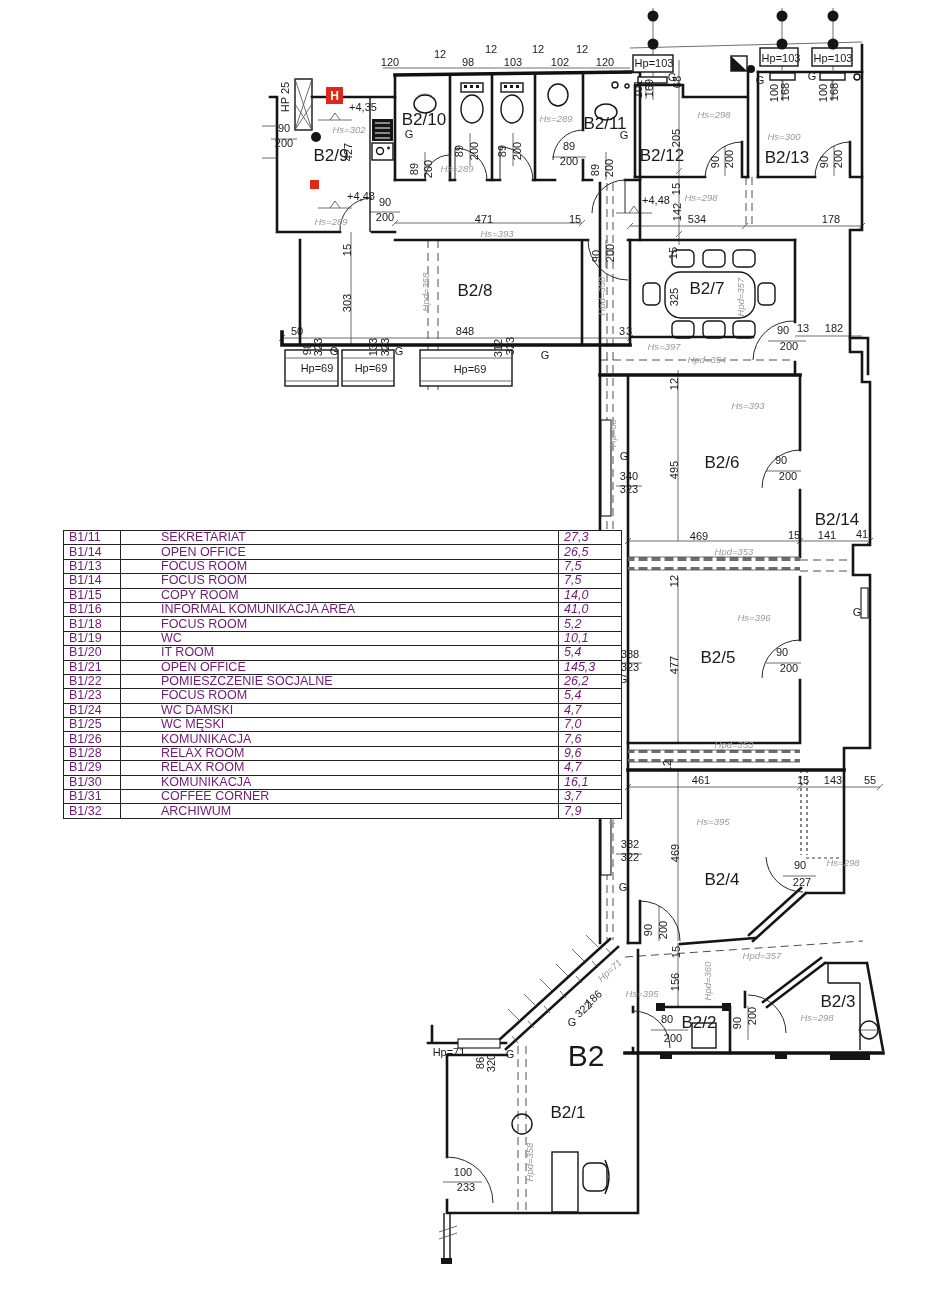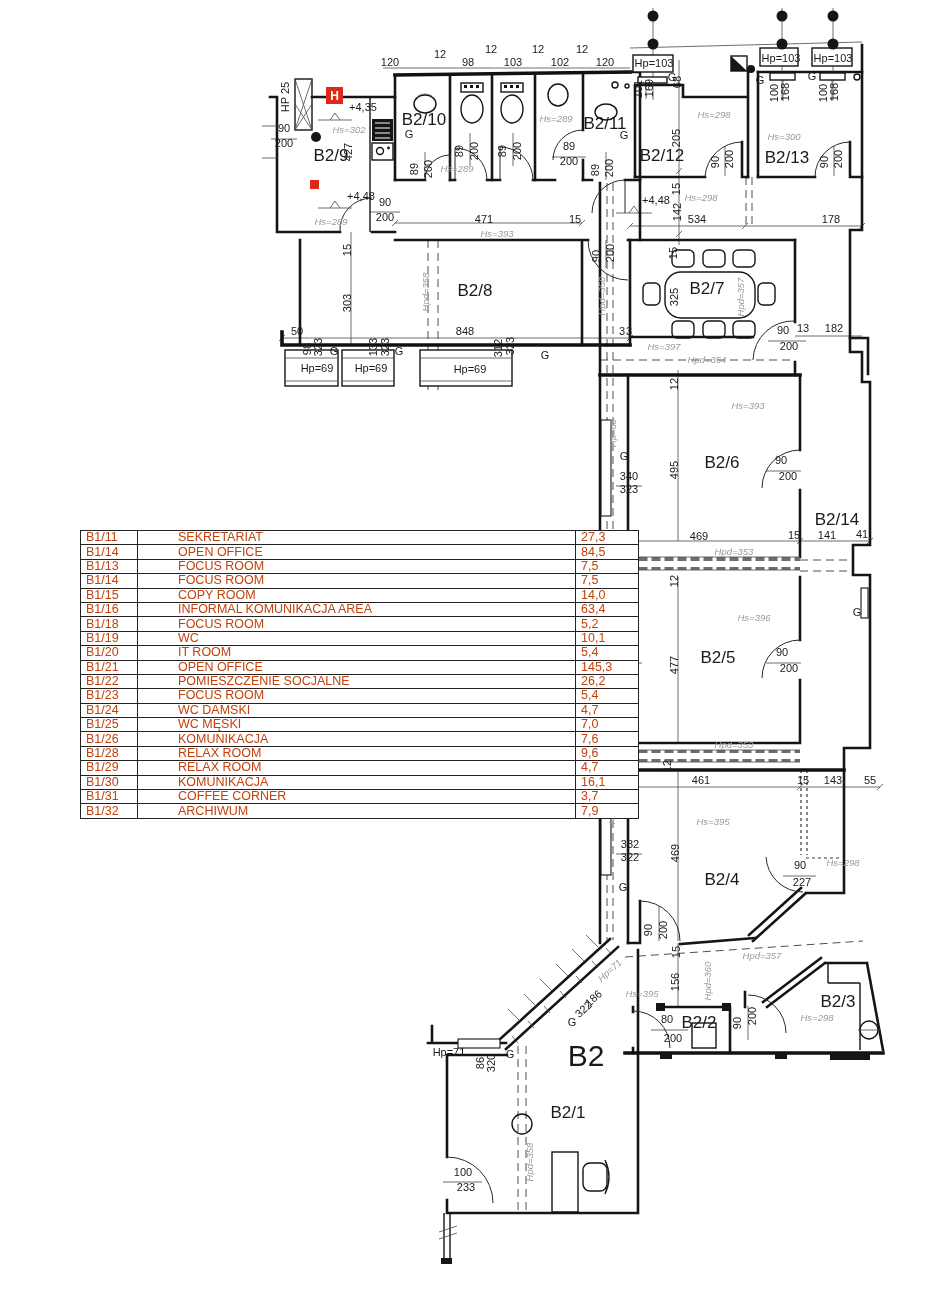--- a/index.html
+++ b/index.html
@@ -17,27 +17,27 @@
   .fb{fill:#151515;stroke:none}
   .fw{fill:#fff;stroke:#151515;stroke-width:1.1}
   .fr{fill:#e02818;stroke:none}
   
   .pt{font-family:"Liberation Sans",sans-serif;font-size:11px;fill:#1a1a1a;text-anchor:middle}
   .pt.g{fill:#9a9a9a;font-style:italic;font-size:9.5px}
   .pt.room{font-size:17px;}
   .pt.big{font-size:30px;}
   .pt.wh{fill:#fff;font-weight:bold;font-size:12px}
   
-  #legend{position:absolute;left:80px;top:530px;border-collapse:collapse;
-          font-size:12.5px;color:#c2410c;background:#fff;}
+  #legend{position:absolute;left:63px;top:530px;border-collapse:collapse;
+          font-size:12.5px;color:#701a75;background:#fff;}
   #legend td{border:1.6px solid #222;padding:0 5px;height:13.4px;line-height:13px;
              white-space:nowrap;}
   #legend td.c1{width:46px;}
   #legend td.c2{width:392px;padding-left:40px;}
-  #legend td.c3{width:52px;}
+  #legend td.c3{width:52px;font-style:italic;}
 </style>
 </head>
 <body>
 
 <div id="stage">
 
 <svg id="plan" width="937" height="1304" viewBox="0 0 937 1304">
 
   <defs>
     <pattern id="demo" width="13" height="12" patternUnits="userSpaceOnUse">
@@ -432,41 +432,41 @@
 <table id="legend">
   <tbody id="legend-body">
         <tr>
           <td class="c1">B1/11</td>
           <td class="c2">SEKRETARIAT</td>
           <td class="c3">27,3</td>
         </tr>
         <tr>
           <td class="c1">B1/14</td>
           <td class="c2">OPEN OFFICE</td>
-          <td class="c3">84,5</td>
+          <td class="c3">26,5</td>
         </tr>
         <tr>
           <td class="c1">B1/13</td>
           <td class="c2">FOCUS ROOM</td>
           <td class="c3">7,5</td>
         </tr>
         <tr>
           <td class="c1">B1/14</td>
           <td class="c2">FOCUS ROOM</td>
           <td class="c3">7,5</td>
         </tr>
         <tr>
           <td class="c1">B1/15</td>
           <td class="c2">COPY ROOM</td>
           <td class="c3">14,0</td>
         </tr>
         <tr>
           <td class="c1">B1/16</td>
           <td class="c2">INFORMAL KOMUNIKACJA AREA</td>
-          <td class="c3">63,4</td>
+          <td class="c3">41,0</td>
         </tr>
         <tr>
           <td class="c1">B1/18</td>
           <td class="c2">FOCUS ROOM</td>
           <td class="c3">5,2</td>
         </tr>
         <tr>
           <td class="c1">B1/19</td>
           <td class="c2">WC</td>
           <td class="c3">10,1</td>

